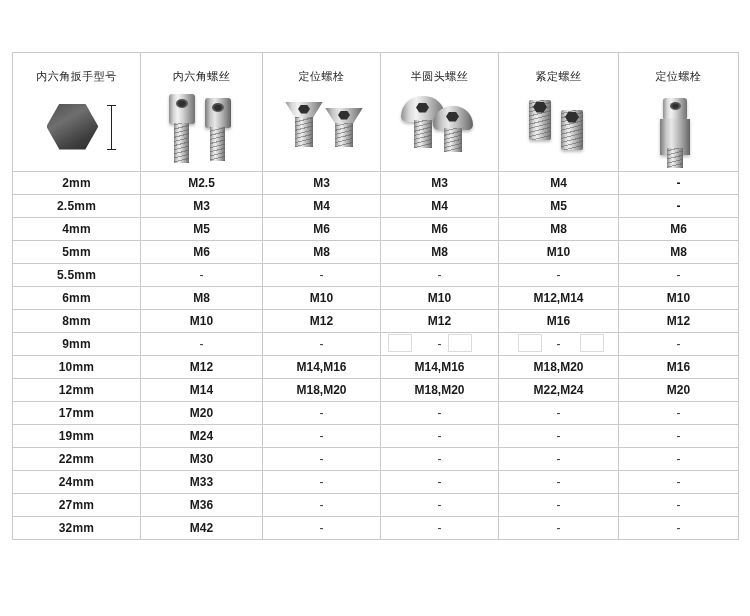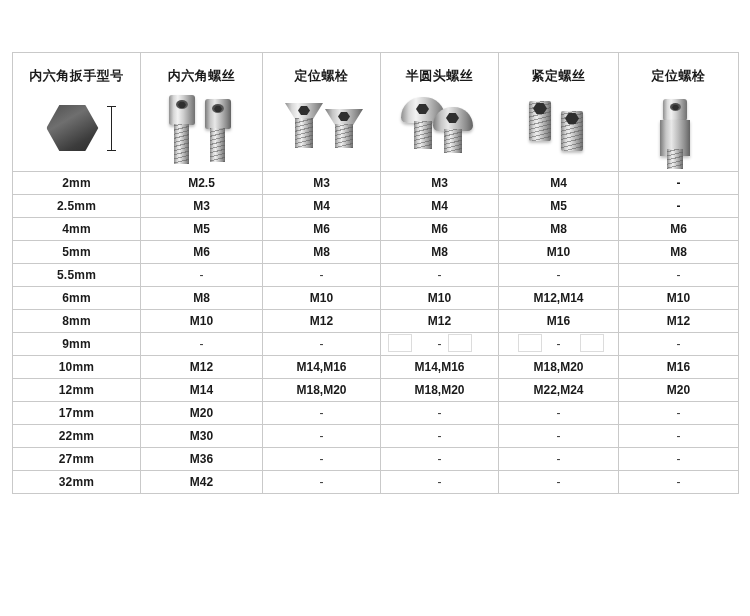--- a/index.html
+++ b/index.html
@@ -40,22 +40,22 @@
   thead th {
     height: 118px;
     font-weight: bold;
     font-size: 14px;
     vertical-align: top;
   }
   thead th .hdr-label {
     display: block;
     padding-top: 10px;
     padding-bottom: 4px;
-    font-size: 13px;
-    font-weight: bold;
+    font-size: 11px;
+    font-weight: normal;
     letter-spacing: 0.5px;
   }
   thead th .hdr-art {
     display: block;
     height: 78px;
     position: relative;
   }
   tbody td {
     height: 22px;
     font-size: 12.5px;
@@ -360,22 +360,38 @@
       </tr>
       <tr>
         <td class="size">17mm</td>
         <td class="val">M20</td>
         <td class="dash">-</td>
         <td class="dash">-</td>
         <td class="dash">-</td>
         <td class="dash">-</td>
       </tr>
       <tr>
+        <td class="size">19mm</td>
+        <td class="val">M24</td>
+        <td class="dash">-</td>
+        <td class="dash">-</td>
+        <td class="dash">-</td>
+        <td class="dash">-</td>
+      </tr>
+      <tr>
         <td class="size">22mm</td>
         <td class="val">M30</td>
+        <td class="dash">-</td>
+        <td class="dash">-</td>
+        <td class="dash">-</td>
+        <td class="dash">-</td>
+      </tr>
+      <tr>
+        <td class="size">24mm</td>
+        <td class="val">M33</td>
         <td class="dash">-</td>
         <td class="dash">-</td>
         <td class="dash">-</td>
         <td class="dash">-</td>
       </tr>
       <tr>
         <td class="size">27mm</td>
         <td class="val">M36</td>
         <td class="dash">-</td>
         <td class="dash">-</td>

